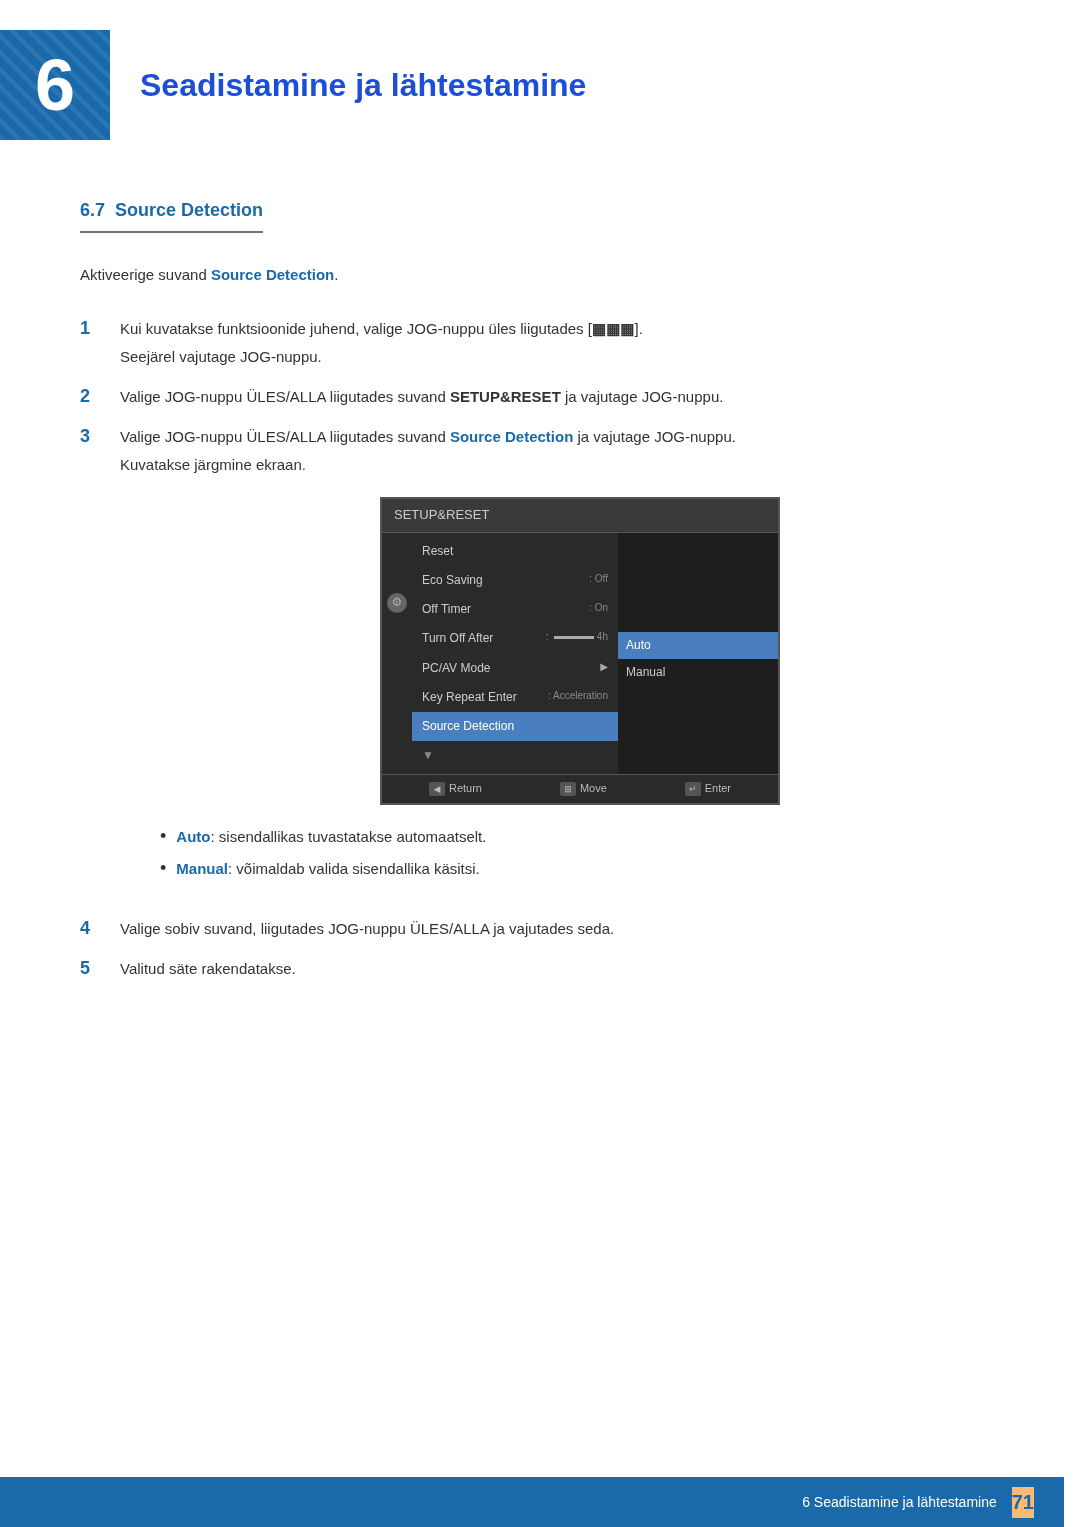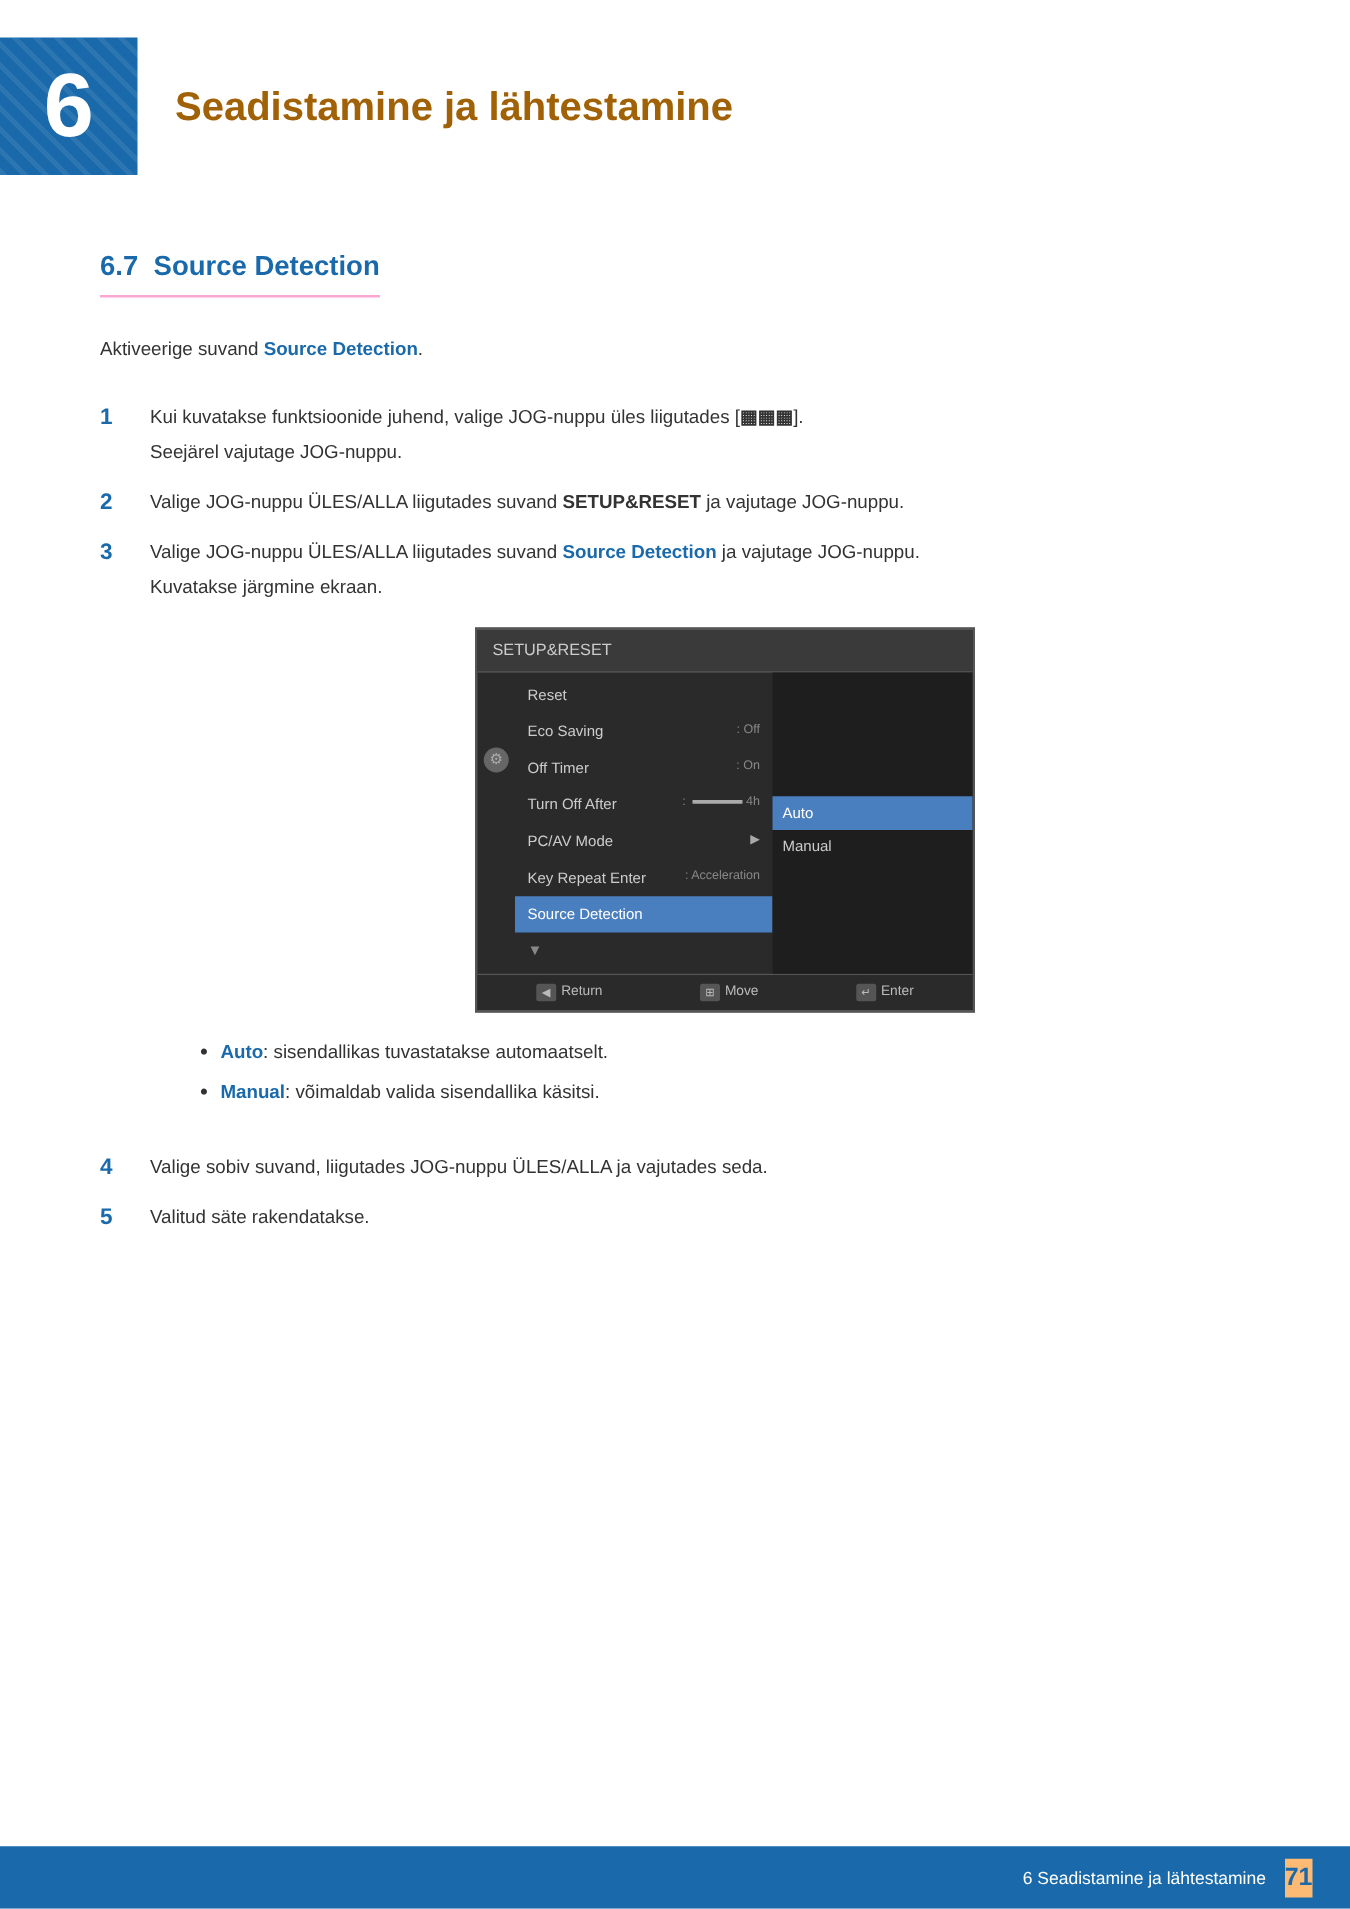--- a/index.html
+++ b/index.html
@@ -52,36 +52,36 @@
       font-weight: bold;
       color: white;
       line-height: 1;
       position: relative;
       z-index: 1;
     }
 
     .chapter-title {
       font-size: 32px;
       font-weight: bold;
-      color: #a16207;
+      color: #1d4ed8;
     }
 
     
     .content {
       padding: 40px 80px 80px 80px;
     }
 
     
     .section-heading {
-      font-size: 22px;
+      font-size: 18px;
       font-weight: bold;
       color: #1a6aab;
       margin-bottom: 30px;
       padding-bottom: 10px;
-      border-bottom: 2px solid #f9a8d4;
+      border-bottom: 2px solid #737373;
       display: inline-block;
     }
 
     .intro-text {
       margin-bottom: 30px;
       font-size: 15px;
       line-height: 1.6;
     }
 
     .intro-text strong {
@@ -262,21 +262,21 @@
     .bullet-text strong.blue {
       color: #1a6aab;
       font-weight: bold;
     }
 
     
     .page-footer {
       position: absolute;
       bottom: 0;
       left: 0;
-      right: 0;
+      right: 16px;
       height: 50px;
       background: #1a6aab;
       display: flex;
       align-items: center;
       justify-content: flex-end;
       padding: 0 30px;
     }
 
     .footer-text {
       color: white;

